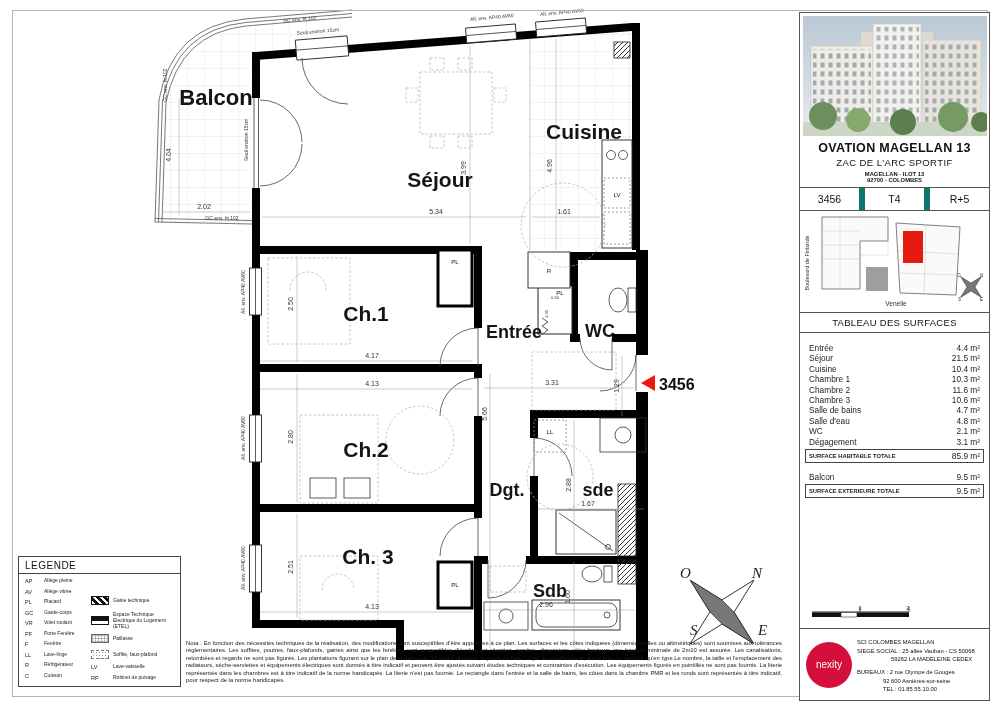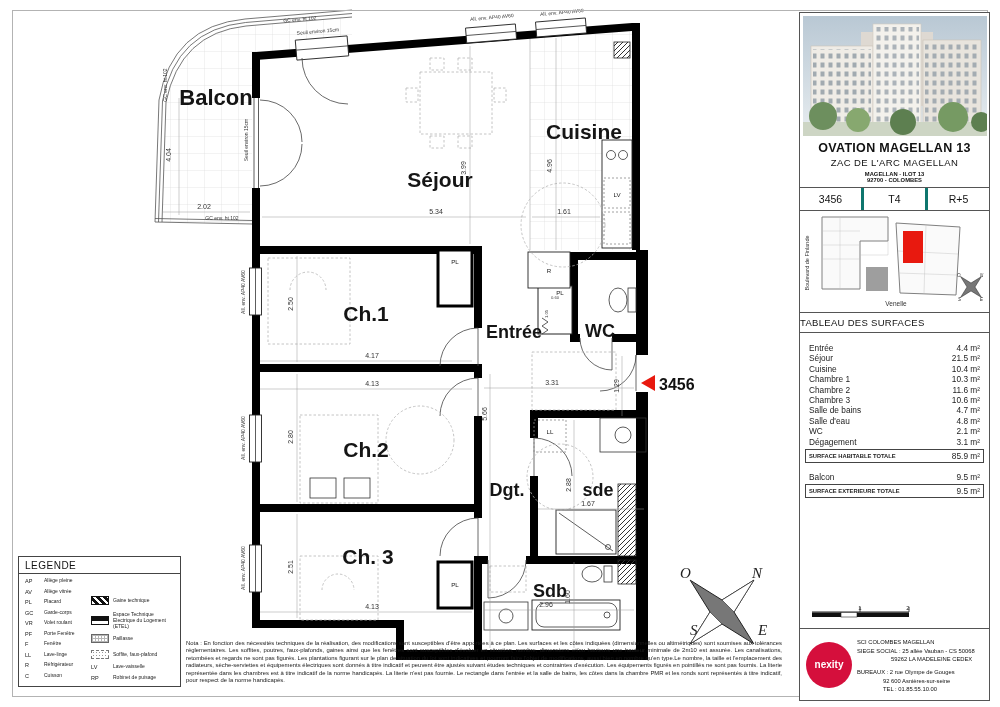--- a/index.html
+++ b/index.html
@@ -23,34 +23,34 @@
   
   .sidebar{position:absolute;left:799px;top:12px;width:191px;height:689px;border:1px solid #555;background:#fff;display:flex;flex-direction:column;box-sizing:border-box}
   .photo{height:124px;padding:3px 3px 0;box-sizing:border-box}
   .tblock{text-align:center;padding:4px 0 0}
   .proj{font-size:12.5px;font-weight:bold;letter-spacing:.3px}
   .zac{font-size:9.5px;margin-top:2px;letter-spacing:.4px}
   .ilot{font-size:5.8px;margin-top:3px;font-weight:bold}
   .city{font-size:5.8px;font-weight:bold}
   .refrow{display:flex;border-top:1px solid #555;border-bottom:1px solid #555;height:22px;margin-top:4px}
   .refrow>div{flex:1;display:flex;align-items:center;justify-content:center;font-size:10.5px}
-  .refrow>div+div{border-left:3px solid #0f766e}
+  .refrow>div+div{border-left:6px solid #0f766e}
   .map{height:101px;position:relative}
-  .surfhead{border-top:1px solid #555;border-bottom:1px solid #555;font-size:9.5px;padding:4px 0;letter-spacing:.3px}
+  .surfhead{border-top:1px solid #555;border-bottom:1px solid #555;text-align:center;font-size:9.5px;padding:4px 0;letter-spacing:.3px}
   .surftab{padding:10px 9px 0;font-size:8.3px;color:#222}
   .srow{display:flex;justify-content:space-between;line-height:10.4px}
   .trow{display:flex;justify-content:space-between;align-items:center;border:1px solid #444;padding:1px 3px;margin:2px -4px 0;font-weight:bold}
   .trow .tl{font-size:5.8px}
   .trow .tv{font-size:8.3px;font-weight:normal}
   .balc{margin-top:9px}
   .spacer{flex:1}
   .scalewrap{padding:0 0 2px 8px}
   .indice{border-top:1px solid #555;font-size:9.5px;padding:5px 8px 4px}
   .nexity{border-top:1px solid #555;display:flex;padding:7px 4px 6px 6px;gap:5px}
-  .nlogo{width:46px;height:46px;border-radius:50%;background:#d50f3c;color:#fff;display:flex;align-items:center;justify-content:center;font-size:10px;font-weight:bold;align-self:center;flex:none}
+  .nlogo{width:46px;height:46px;border-radius:50%;background:#d50f3c;color:#fff;display:flex;align-items:center;justify-content:center;font-size:10px;font-weight:normal;align-self:center;flex:none}
   .addr{font-size:5.8px;line-height:1.5;color:#111;padding-top:2px}
   .ind1{margin-left:34px}
   .ind2{margin-left:26px}
   .gapline{height:4px}
 
   
   .legend{position:absolute;left:18px;top:556px;width:163px;height:131px;border:1px solid #444;background:#fff;box-sizing:border-box}
   .ltitle{font-size:10px;font-weight:normal;padding:3px 6px 2px;border-bottom:1px solid #444;letter-spacing:.5px}
   .lbody{position:relative;height:110px}
   .lrow{position:absolute;display:flex;align-items:center;gap:4px}
@@ -397,21 +397,21 @@
       <rect x="0" y="106" width="184" height="14" fill="#cdd5c4"></rect>
       <circle cx="20" cy="100" r="14" fill="#6d8f5e"></circle>
       <circle cx="55" cy="104" r="12" fill="#87a86f"></circle>
       <circle cx="100" cy="106" r="13" fill="#5d7f50"></circle>
       <circle cx="150" cy="101" r="15" fill="#769a63"></circle>
       <circle cx="178" cy="106" r="10" fill="#5d7f50"></circle>
     </svg>
   </div>
   <div class="tblock">
     <div class="proj">OVATION MAGELLAN 13</div>
-    <div class="zac">ZAC DE L'ARC MAGELLAN</div>
+    <div class="zac">ZAC DE L'ARC SPORTIF</div>
     <div class="ilot">MAGELLAN - ILOT 13</div>
     <div class="city">92700 - COLOMBES</div>
   </div>
   <div class="refrow">
     <div>3456</div>
     <div>T4</div>
     <div>R+5</div>
   </div>
   <div class="map">
     <svg width="189" height="101" viewBox="0 0 189 101">

